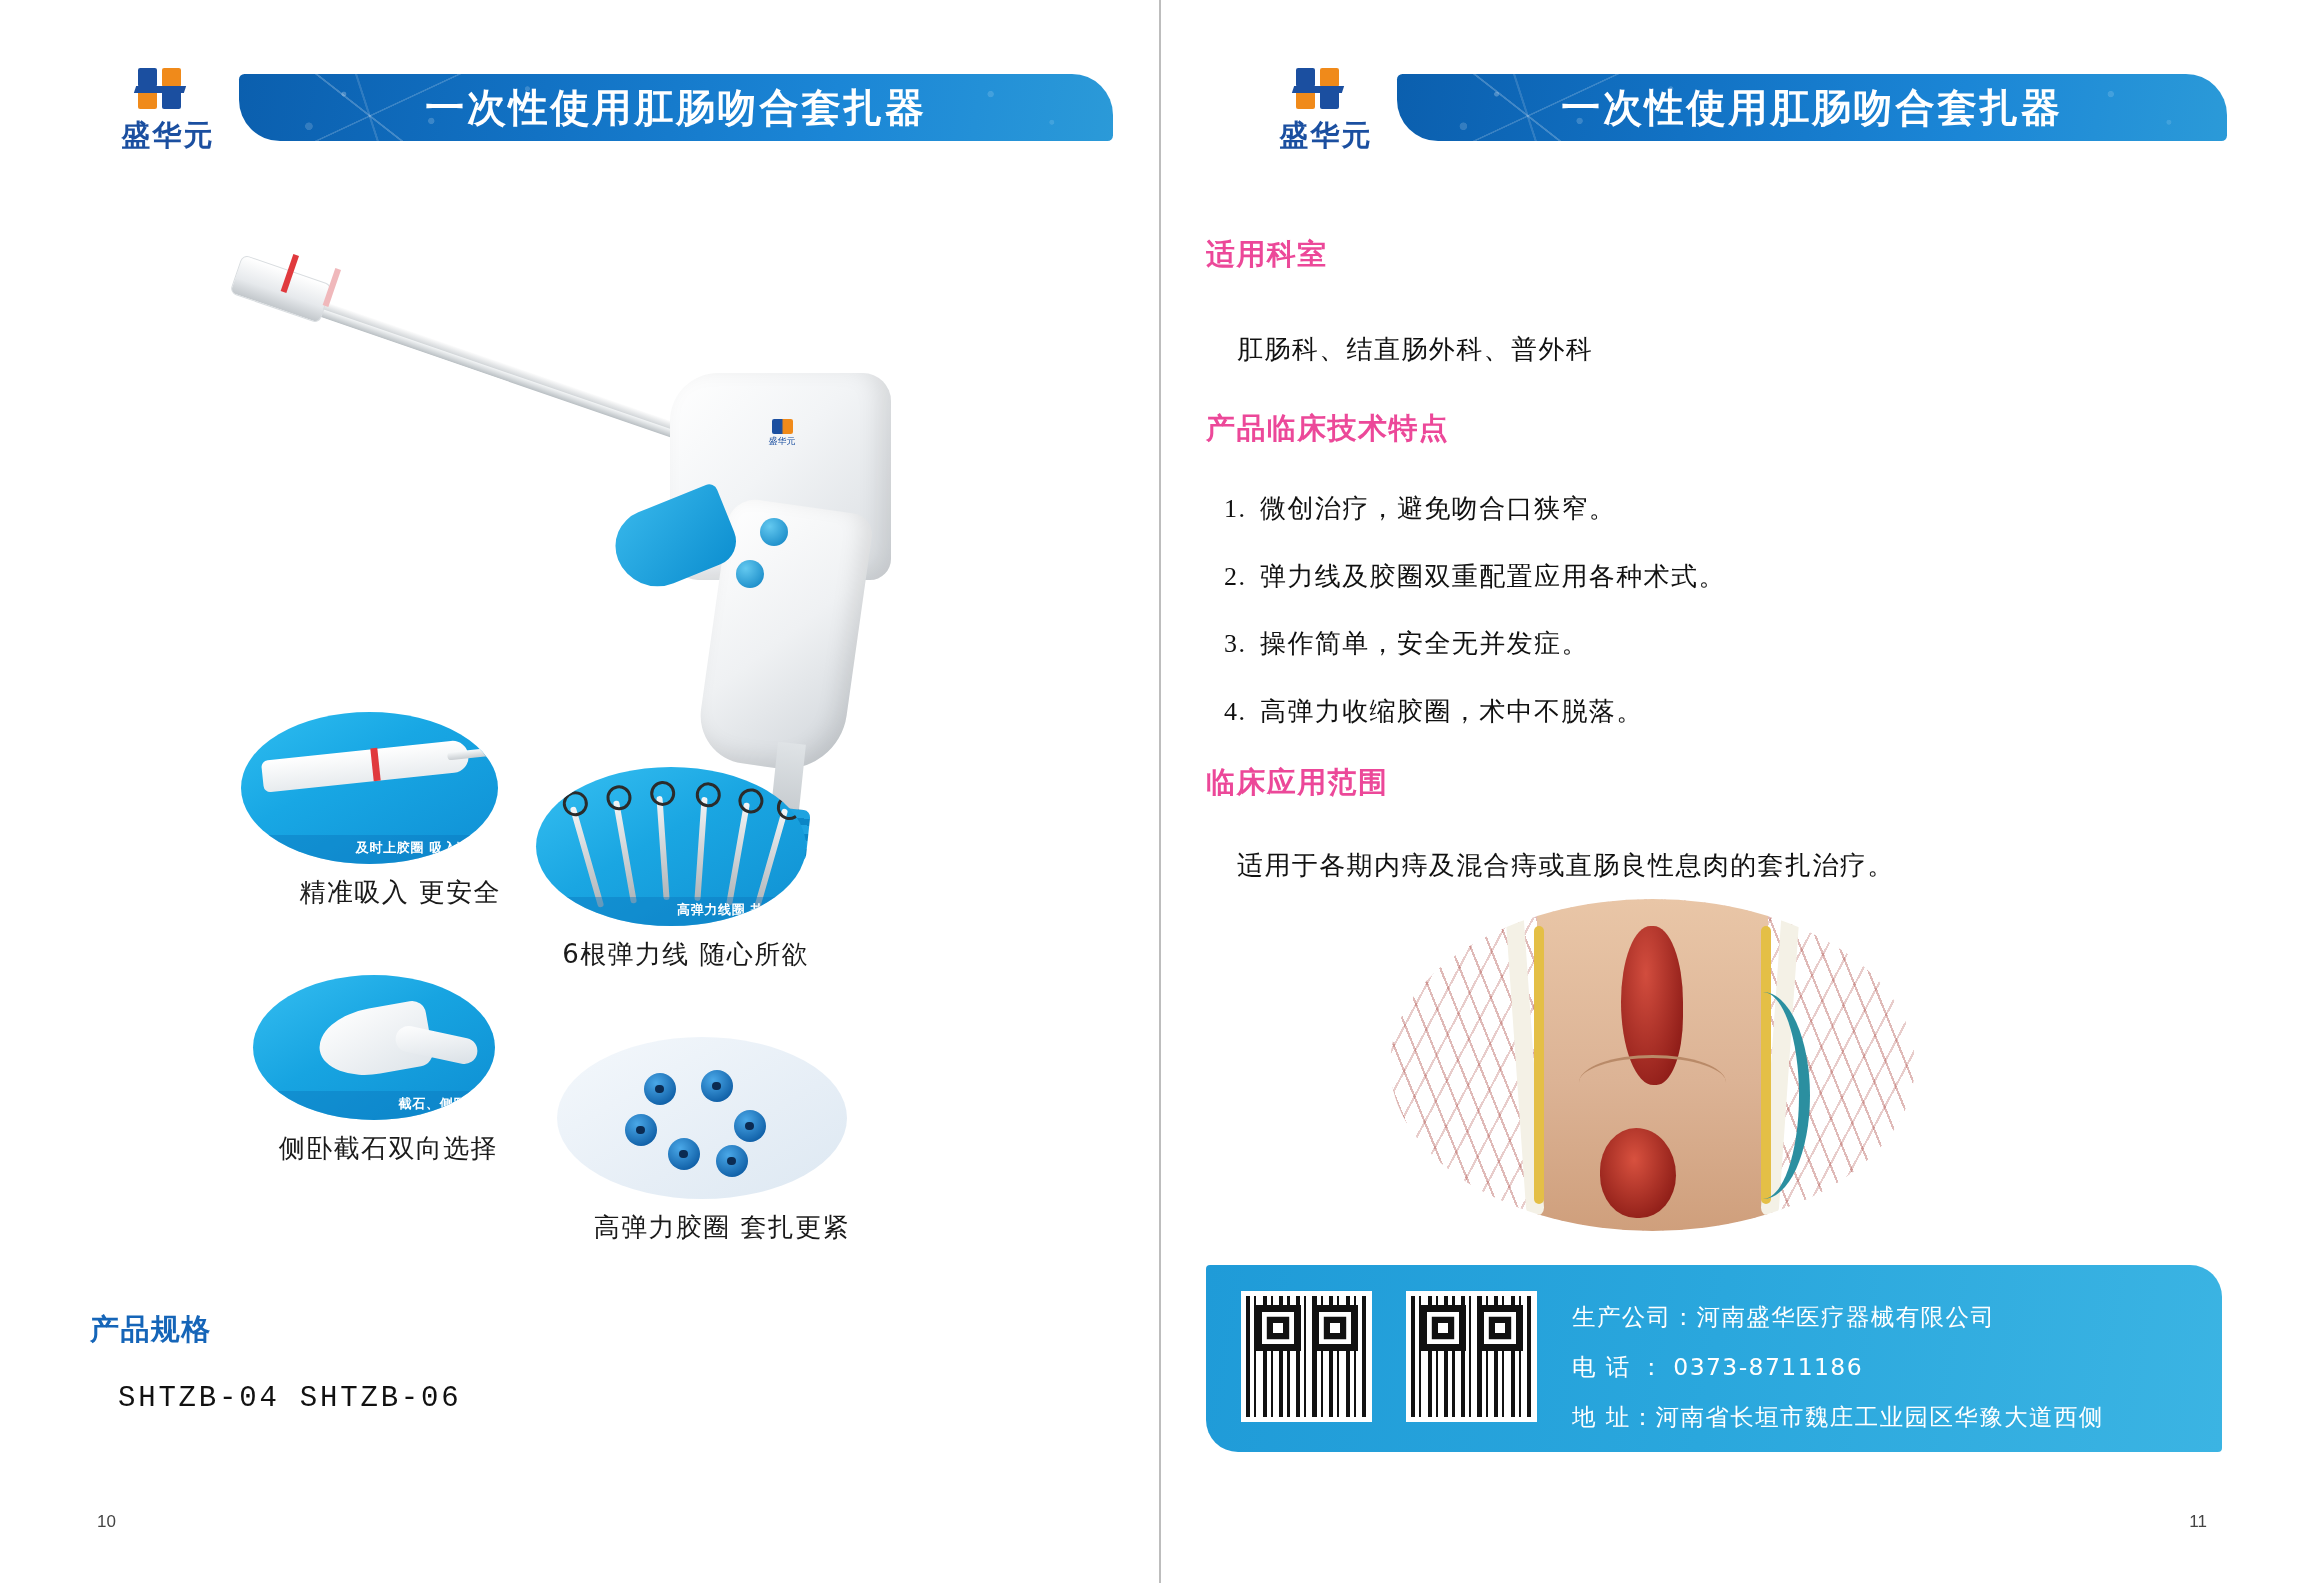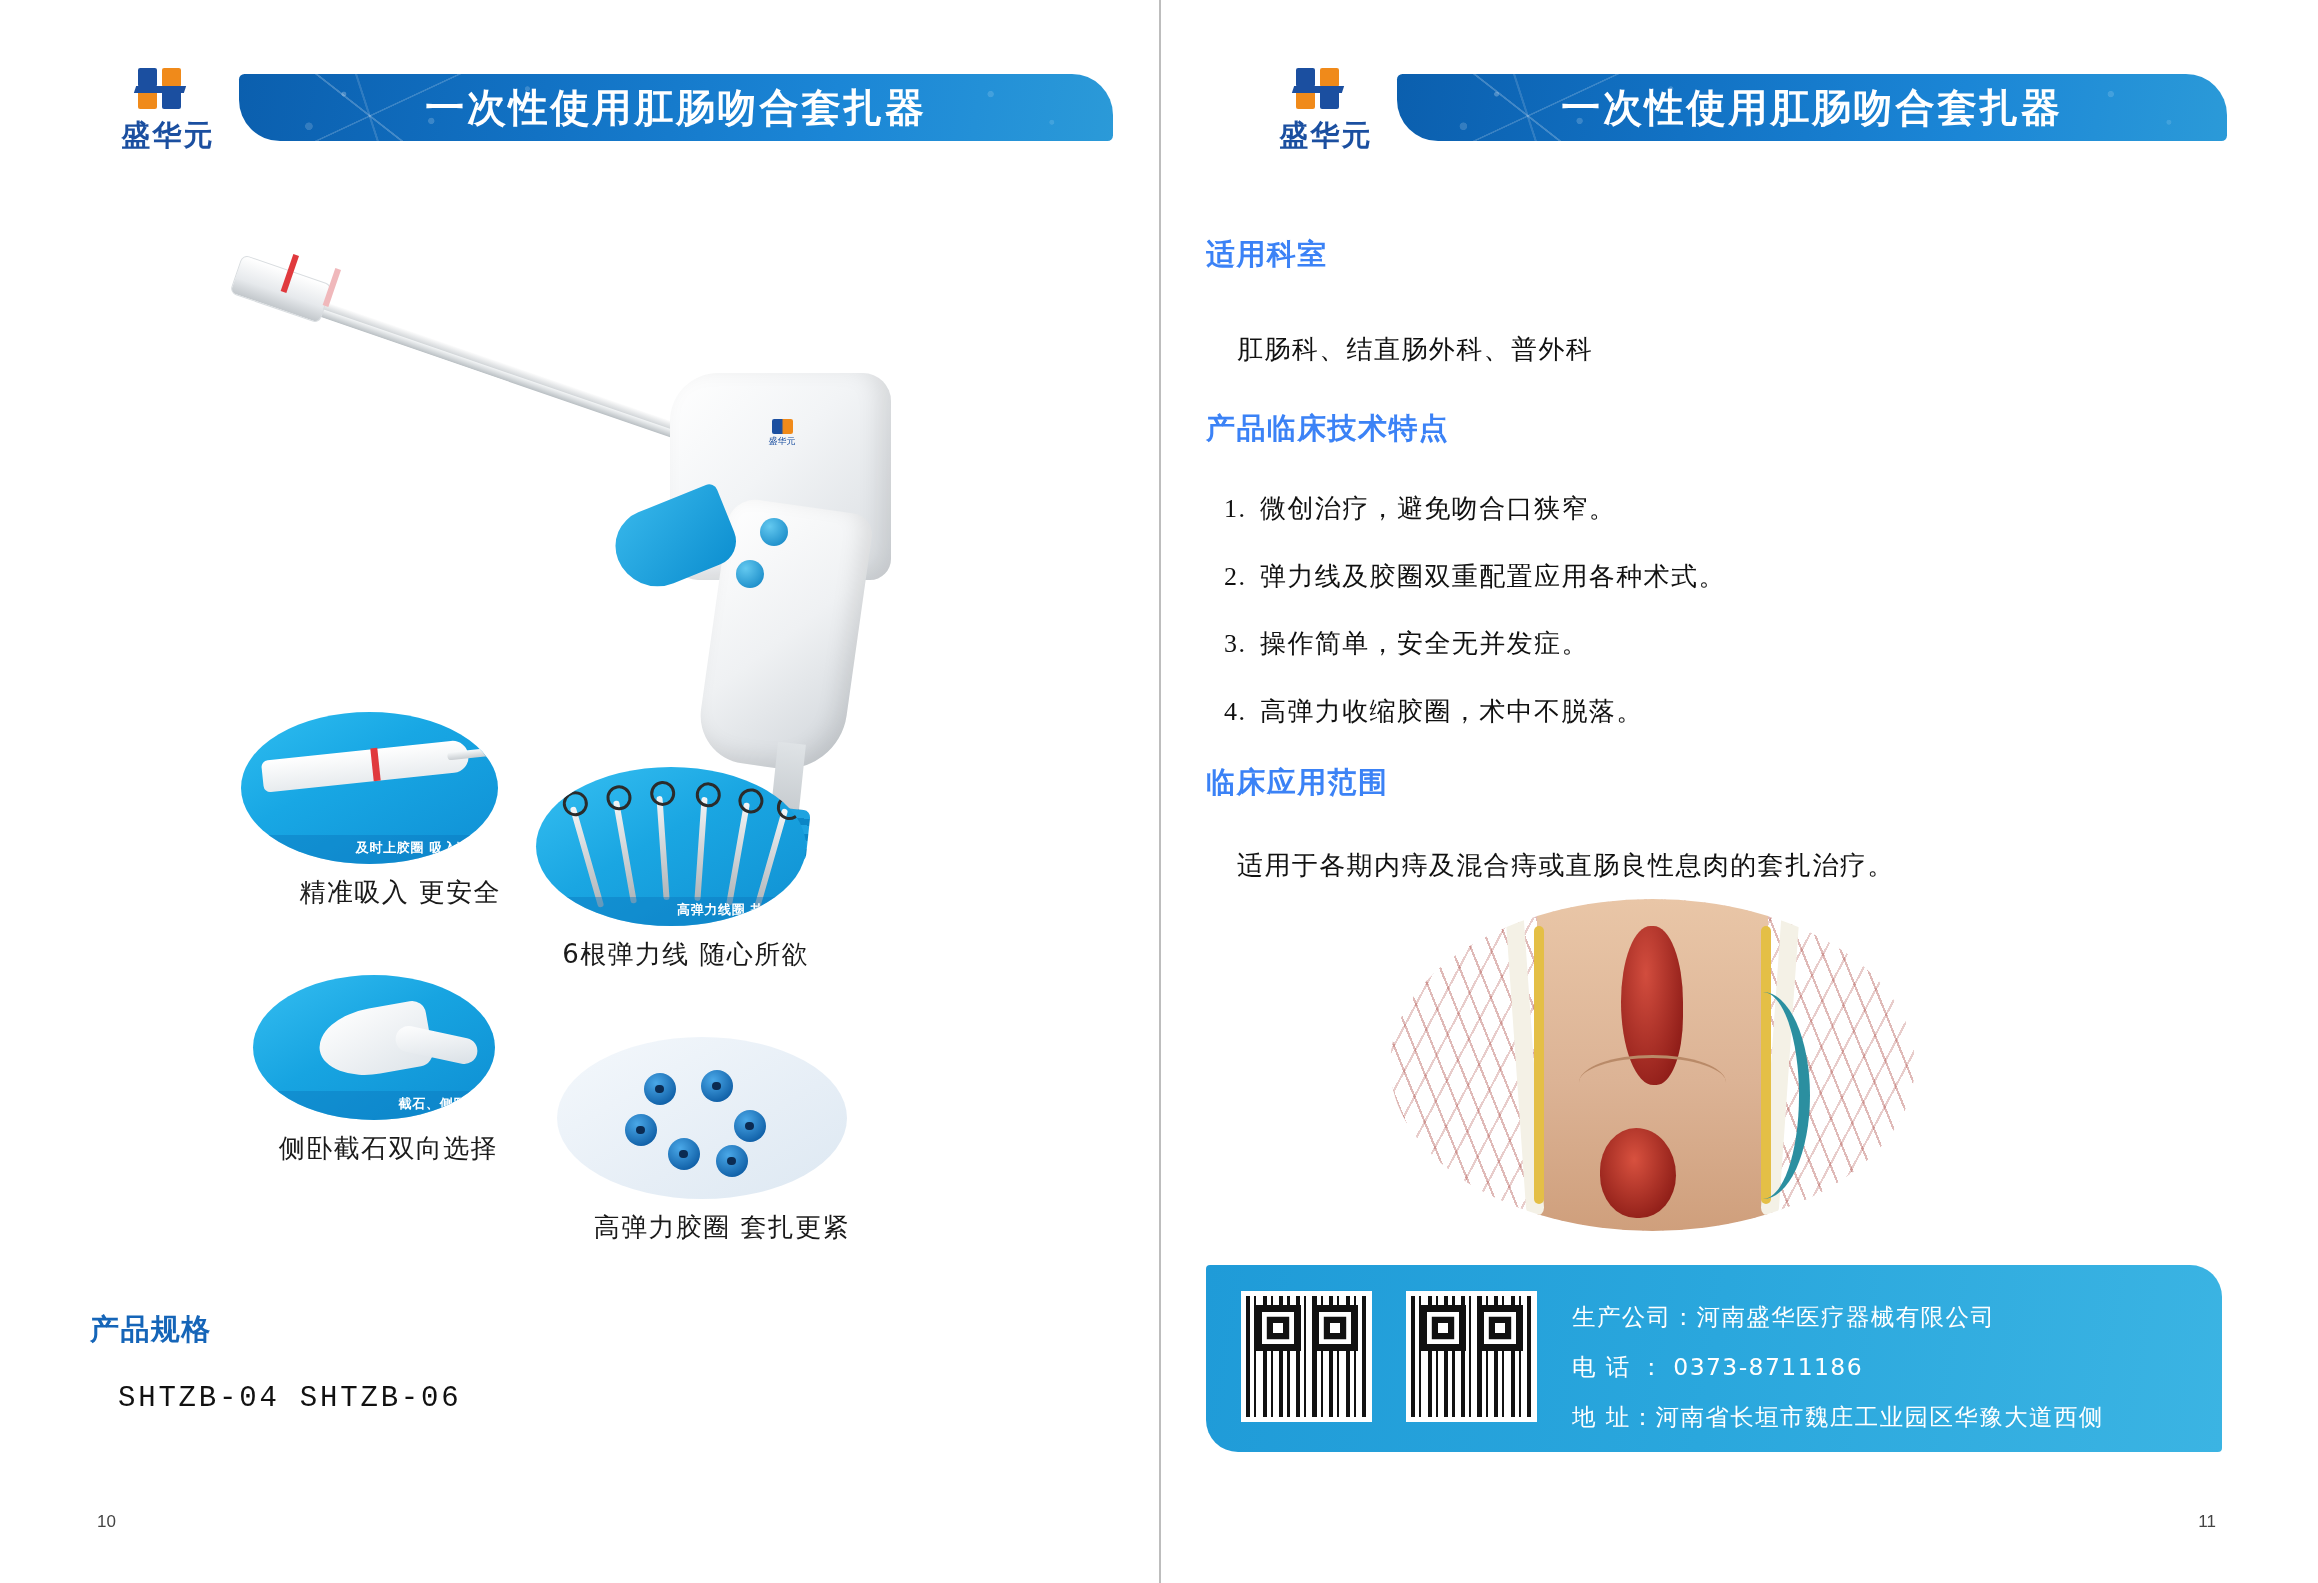--- a/index.html
+++ b/index.html
@@ -385,29 +385,29 @@
     font-family: "Liberation Mono", monospace;
   }
   .folio {
     position: absolute;
     bottom: 52px;
     font-size: 17px;
     color: #444444;
     font-family: "Liberation Sans", sans-serif;
   }
   .folio.left { left: 97px; }
-  .folio.right { right: 102px; }
+  .folio.right { right: 111px; }
 
   
   .sec-head {
     position: absolute;
     left: 1206px;
     font-size: 29px;
     font-weight: bold;
-    color: #3b82f6;
+    color: #ec4899;
     font-family: "DejaVu Sans", sans-serif;
     letter-spacing: 1.4px;
   }
   .sec-body {
     position: absolute;
     left: 1237px;
     font-size: 26px;
     color: #111111;
     font-family: "DejaVu Sans", sans-serif;
     letter-spacing: 1.4px;

